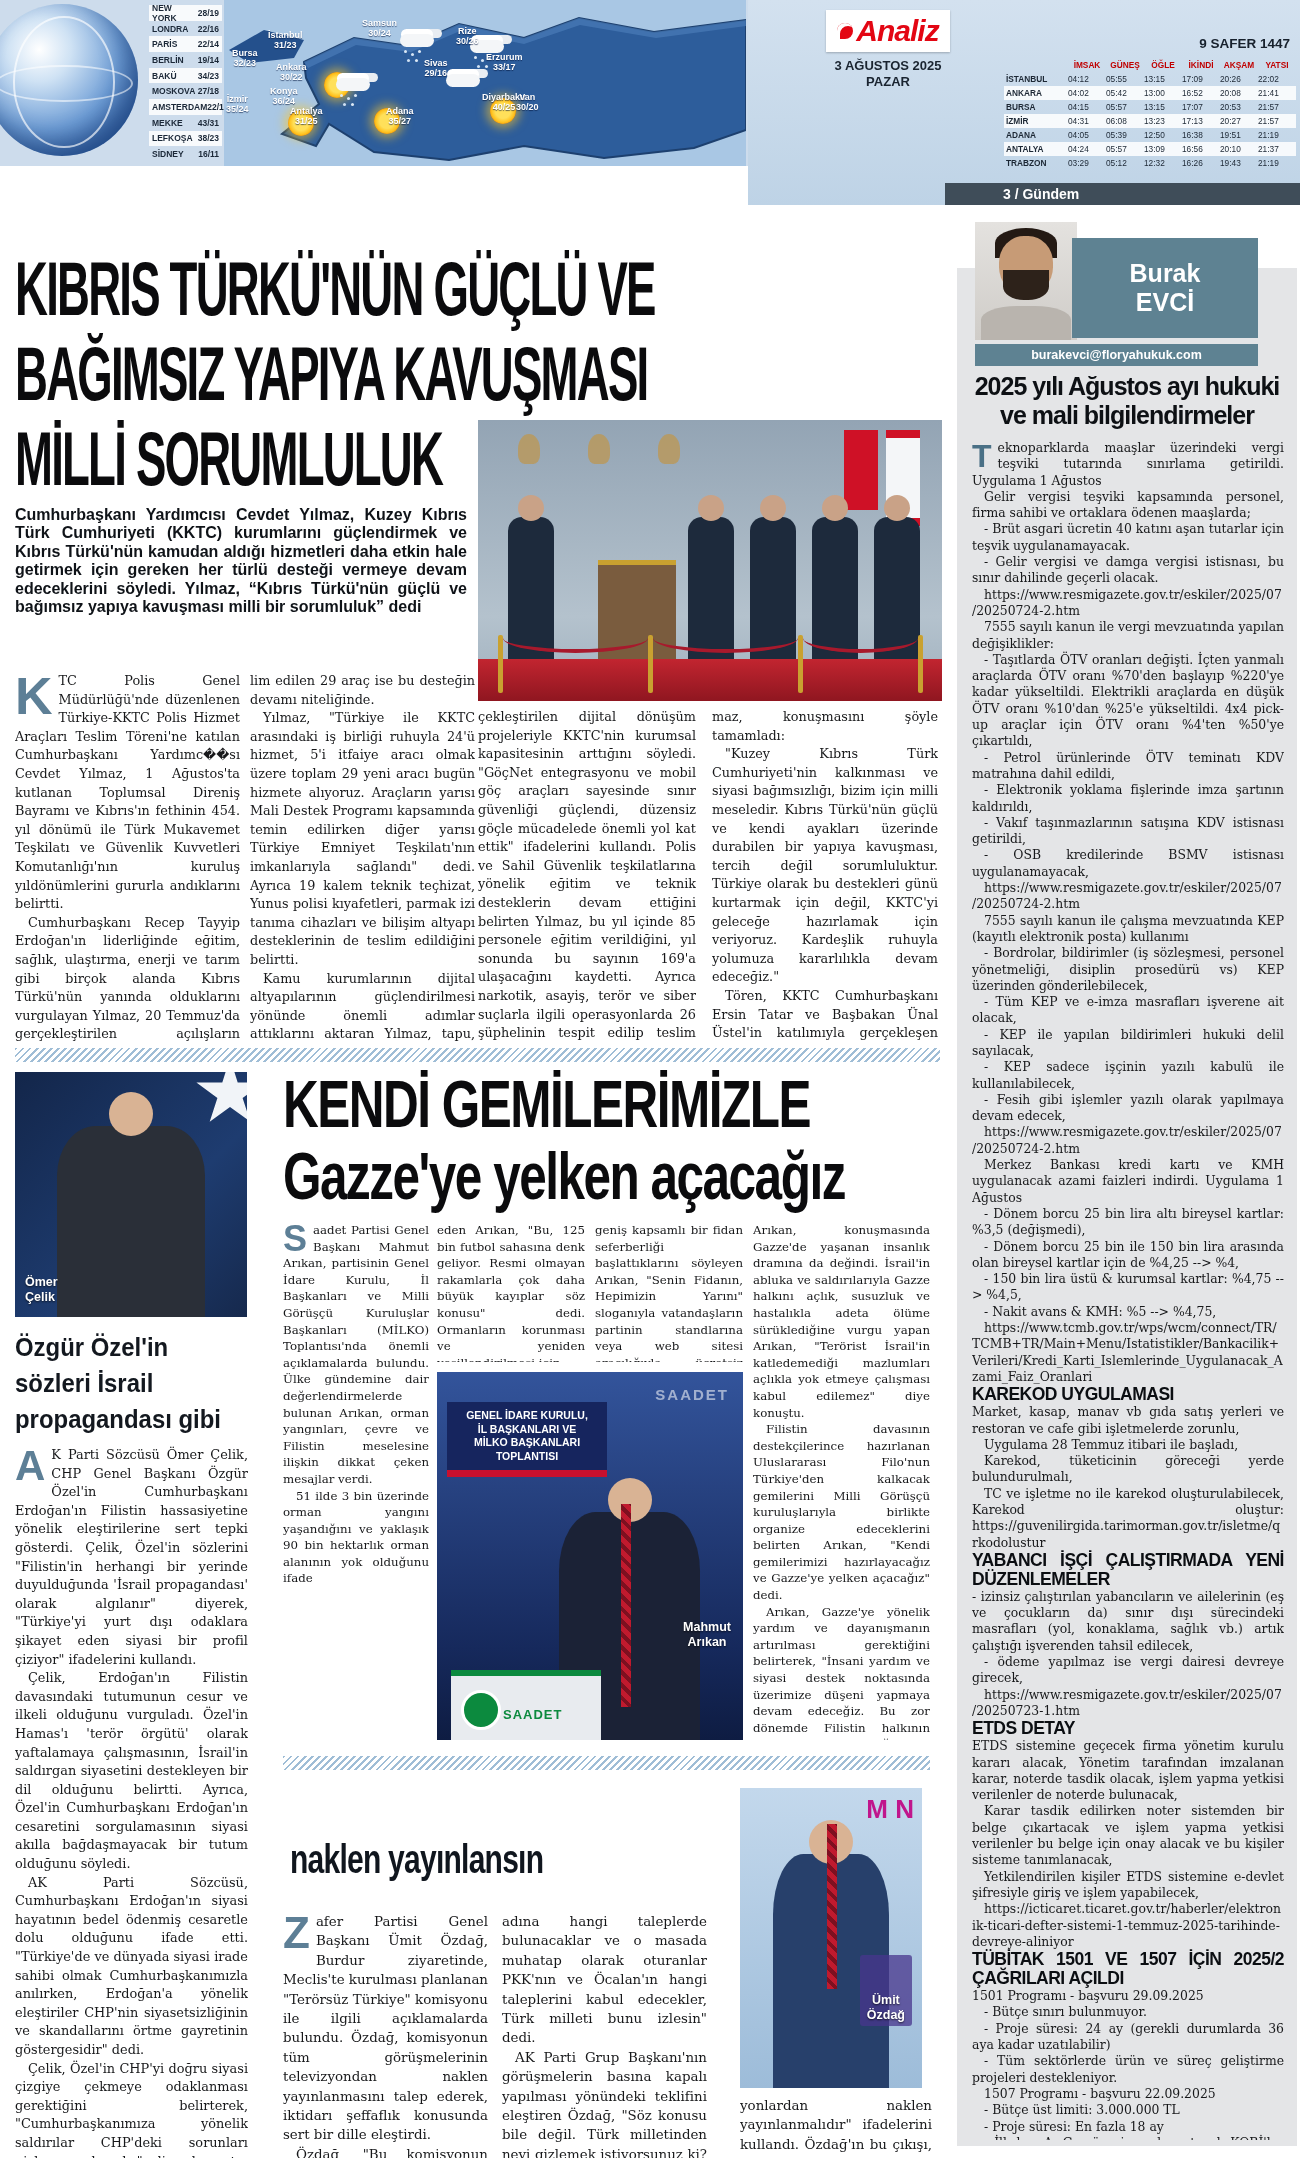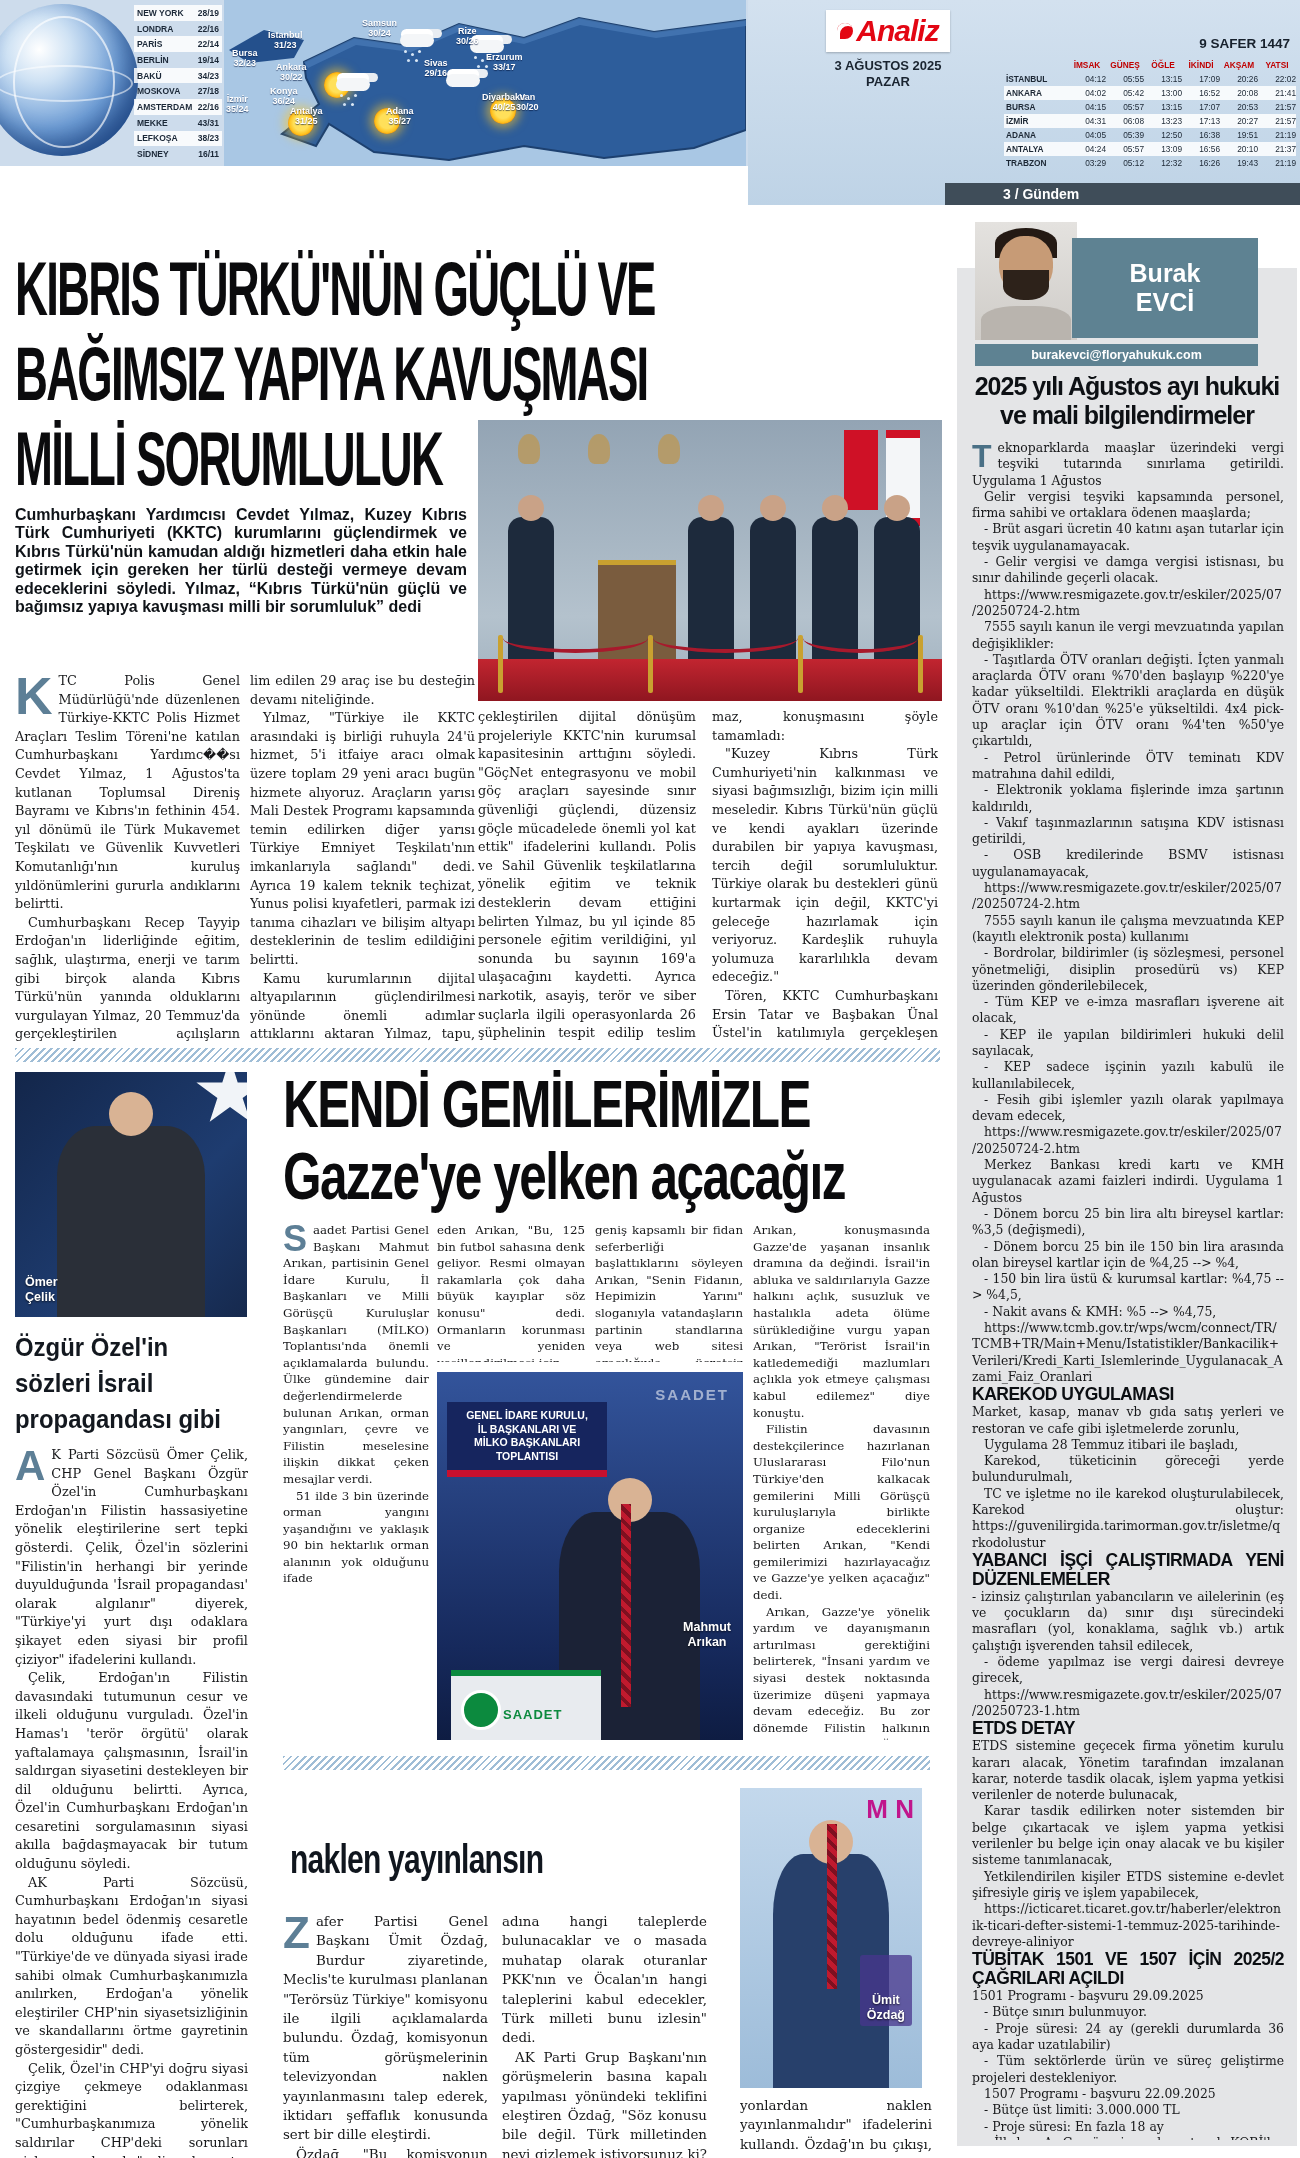--- a/index.html
+++ b/index.html
@@ -10,21 +10,21 @@
   .hdr-left{left:0;top:0;width:748px;height:166px;background:#cddcec;}
   .hdr-right{left:748px;top:0;width:552px;height:205px;background:linear-gradient(#d3e1ef,#bed3e6);overflow:hidden;}
   .globe{left:-14px;top:4px;width:152px;height:152px;border-radius:50%;
          background:radial-gradient(circle at 35% 30%,#ffffff 0%,#cfe2f4 22%,#6f9ed6 55%,#2c5fa8 85%);
          box-shadow:inset -10px -14px 24px rgba(10,40,90,.45);}
   .globe:before{content:"";position:absolute;left:18%;top:8%;width:64%;height:84%;
          border:2px solid rgba(255,255,255,.65);border-radius:50%;}
   .globe:after{content:"";position:absolute;left:6%;top:40%;width:88%;height:22%;
          border:2px solid rgba(255,255,255,.55);border-radius:50%;}
   .citylist{left:134px;top:5px;width:88px;height:157px;font-size:8.5px;font-weight:700;color:#1b2838;}
-  .cityrow{display:flex;justify-content:space-between;align-items:center;height:15.7px;padding:0 3px;}
+  .cityrow{display:flex;justify-content:space-between;align-items:center;height:15.7px;padding:0 3px;margin-left:15px;}
   .cityrow:nth-child(odd){background:rgba(255,255,255,.85);}
   .map{left:224px;top:0;width:522px;height:166px;background:#a9c7e4;overflow:hidden;}
   .mcity{position:absolute;color:#fff;font-weight:700;font-size:9px;line-height:10px;text-align:center;white-space:nowrap;text-shadow:0 1px 1px rgba(0,20,60,.6);}
   .mcity span{display:block;}
   .sun{position:absolute;width:26px;height:26px;border-radius:50%;
        background:radial-gradient(circle,#ffe05a 0 40%,#ffc21e 62%,#f29b0c 72%,rgba(242,155,12,0) 74%);
        box-shadow:0 0 10px 4px rgba(255,200,40,.55);}
   .cloud{position:absolute;width:34px;height:13px;background:#f4f6f8;border-radius:8px;box-shadow:0 -6px 0 -1px #fff,10px -7px 0 -2px #e9edf2;}
   .rain{position:absolute;width:3px;height:3px;border-radius:50%;background:#dce9f6;
         box-shadow:7px 3px 0 #d5e4f4,14px 0 0 #dce9f6,3px 9px 0 #cfe0f2,11px 9px 0 #dce9f6;}
@@ -32,21 +32,21 @@
             display:flex;align-items:center;justify-content:center;}
   .logo-text{font-size:30px;font-weight:900;font-style:italic;color:#e30613;letter-spacing:-1px;}
   .logo-glyph{width:16px;height:16px;border-radius:50% 50% 50% 0;background:#e30613;margin-right:3px;
             box-shadow:inset 3px 3px 0 #fff;}
   .hdr-date{left:826px;top:58px;width:124px;text-align:center;font-weight:700;color:#1a2430;font-size:13px;line-height:16px;white-space:pre-line;}
   .hijri{left:1150px;top:36px;width:140px;text-align:right;font-weight:700;font-size:13.5px;color:#17212d;}
   .prayer{left:1004px;top:58px;width:293px;display:grid;grid-template-columns:64px repeat(6,38px);
           font-size:8.3px;color:#1c2734;}
   .prayer .ph{color:#c00000;font-weight:700;text-align:center;padding:2px 0;}
   .prayer .pc{font-weight:700;padding:2px 2px;}
-  .prayer .pt{text-align:right;padding:2px 0;}
+  .prayer .pt{text-align:left;padding:2px 0;}
   .prow-odd{background:rgba(255,255,255,.85);}
   .gundem{left:945px;top:183px;width:355px;height:22px;background:#3f4d59;color:#fff;
           font-weight:700;font-size:14px;line-height:22px;padding-left:58px;box-sizing:border-box;}
   
   .cond{transform-origin:0 0;white-space:nowrap;}
   .m-h{font-size:76px;line-height:82px;font-weight:900;letter-spacing:-3px;color:#0b0b0d;transform:scaleX(.60);}
   .g-h{font-size:66px;line-height:72px;font-weight:900;letter-spacing:-2px;color:#0b0b0d;transform:scaleX(.75);}
   .b-h{font-size:40px;line-height:46px;font-weight:800;letter-spacing:-1px;color:#10161e;transform:scaleX(.75);}
   .l-h{font-size:26px;line-height:34px;font-weight:800;color:#13181f;transform:scaleX(.92);}
   .lead{font-size:16px;line-height:18.4px;font-weight:700;color:#0f1318;text-align:justify;}

